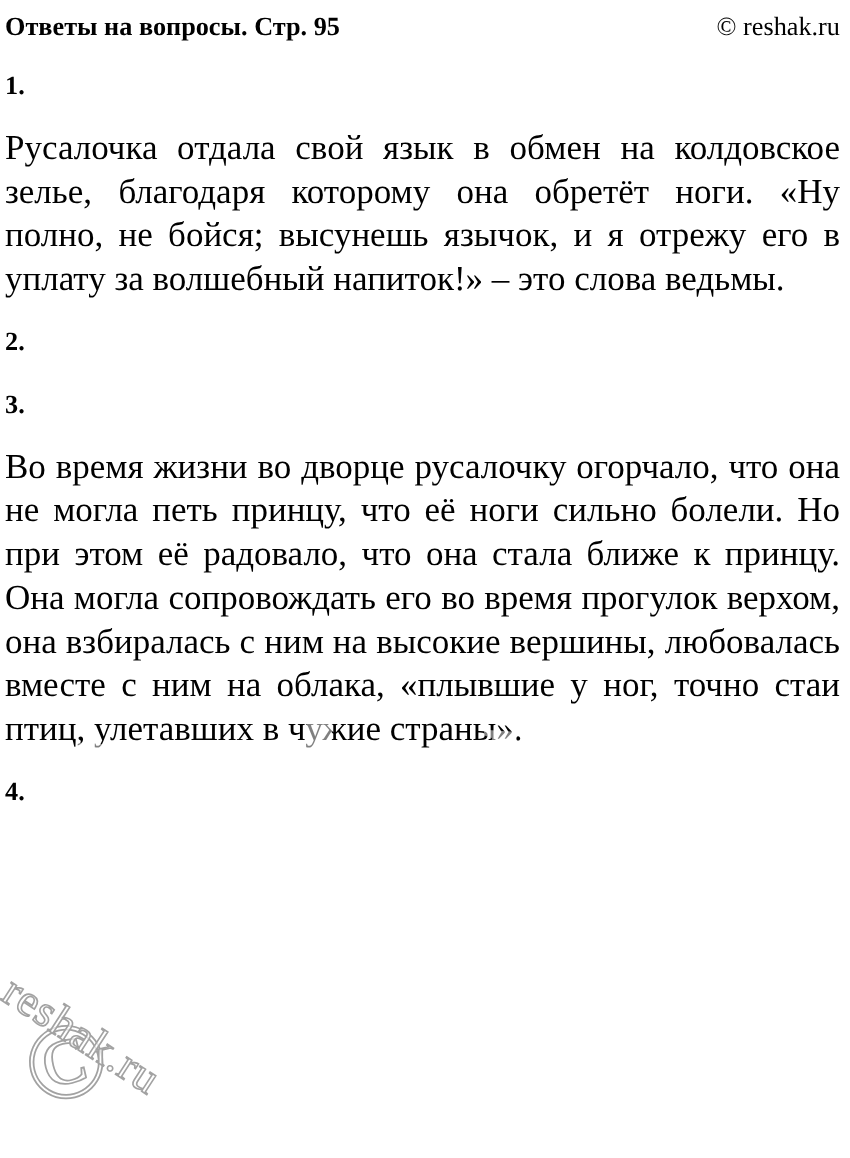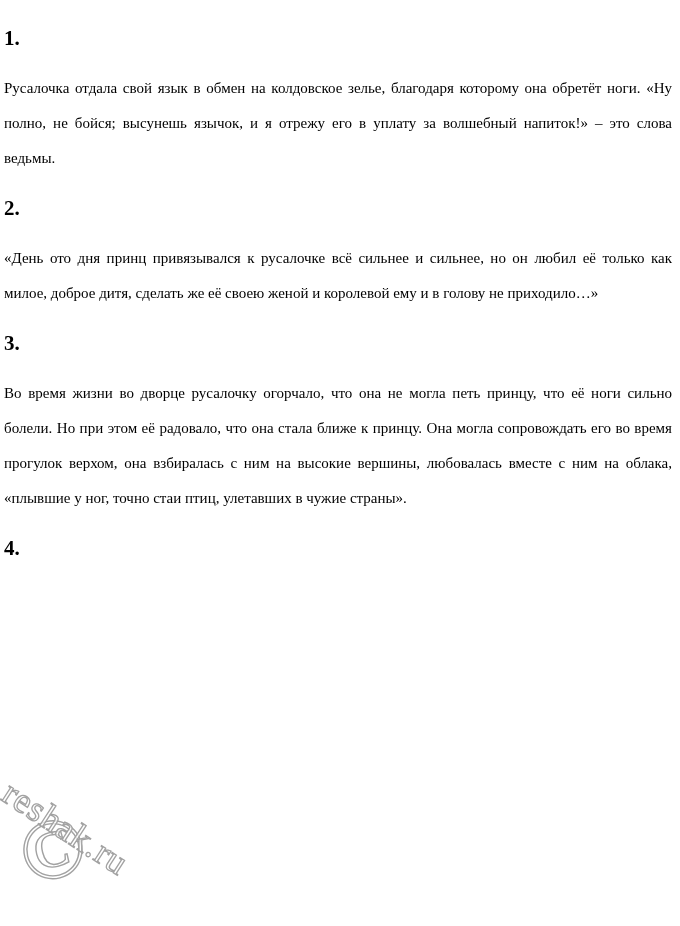--- a/index.html
+++ b/index.html
@@ -23,21 +23,21 @@
   }
   .doc-title { font-weight: bold; }
   .copyright { font-weight: normal; }
   .num {
     font-weight: bold;
     font-size: 21px;
     line-height: 35px;
     margin: 15px 0 0 0;
   }
   .para {
-    font-size: 15px;
+    font-size: 28px;
     line-height: 35px;
     text-align: justify;
     margin: 15px 0 0 0;
   }
   
   .watermark-ghost {
     position: absolute;
     left: 62px;
     top: 542px;
     font-size: 140px;
@@ -76,31 +76,34 @@
     transform: rotate(-14deg);
     transform-origin: center center;
     pointer-events: none;
   }
 </style>
 </head>
 <body>
 
 <div class="page">
 
+  <div class="header-row">
+    <span class="doc-title">Ответы на вопросы. Стр. 95</span>
+    <span class="copyright">© reshak.ru</span>
+  </div>
 
   <div>
 
     <div>
       <p class="num">1.</p>
       <p class="para">Русалочка отдала свой язык в обмен на колдовское зелье, благодаря которому она обретёт ноги. «Ну полно, не бойся; высунешь язычок, и я отрежу его в уплату за волшебный напиток!» – это слова ведьмы.</p>
     </div>
 
     <div>
       <p class="num">2.</p>
-      <p class="para">«День ото дня принц привязывался к русалочке всё сильнее и сильнее, но он любил её только как милое, доброе дитя, сделать же её своею женой и королевой ему и в голову не приходило…»</p>
     </div>
 
     <div>
       <p class="num">3.</p>
       <p class="para">Во время жизни во дворце русалочку огорчало, что она не могла петь принцу, что её ноги сильно болели. Но при этом её радовало, что она стала ближе к принцу. Она могла сопровождать его во время прогулок верхом, она взбиралась с ним на высокие вершины, любовалась вместе с ним на облака, «плывшие у ног, точно стаи птиц, улетавших в чужие страны».</p>
     </div>
 
     <div>
       <p class="num">4.</p>
     </div>

